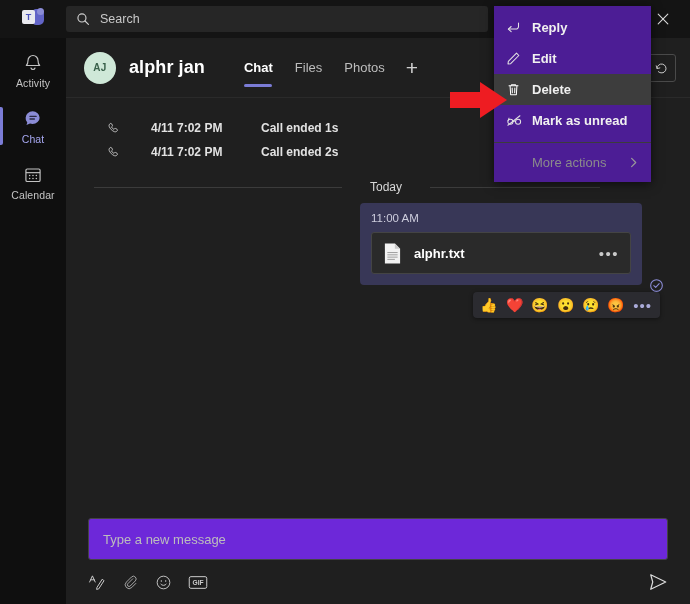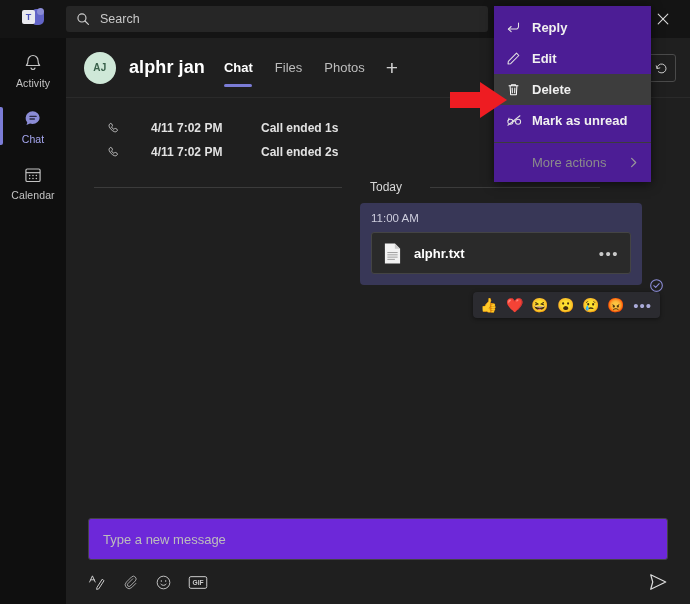--- a/index.html
+++ b/index.html
@@ -101,21 +101,21 @@
   .avatar {
     width: 32px; height: 32px; border-radius: 50%;
     background: #cfe8d8; color: #39604a;
     font-size: 10px; font-weight: 600;
     display: flex; align-items: center; justify-content: center;
     letter-spacing: .3px;
     margin-right: 13px;
   }
   .chat-title {
     font-size: 18px; font-weight: bold; color: #ffffff;
-    margin-right: 8px; letter-spacing: .1px;
+    margin-right: 28px; letter-spacing: .1px;
   }
   .tabs { display: flex; align-items: center; height: 60px; }
   .tab {
     position: relative;
     font-size: 13px; color: #bdbdbd;
     padding: 0 11px; height: 60px;
     display: flex; align-items: center;
   }
   .tab.active { color: #ffffff; font-weight: bold; }
   .tab.active::after {

